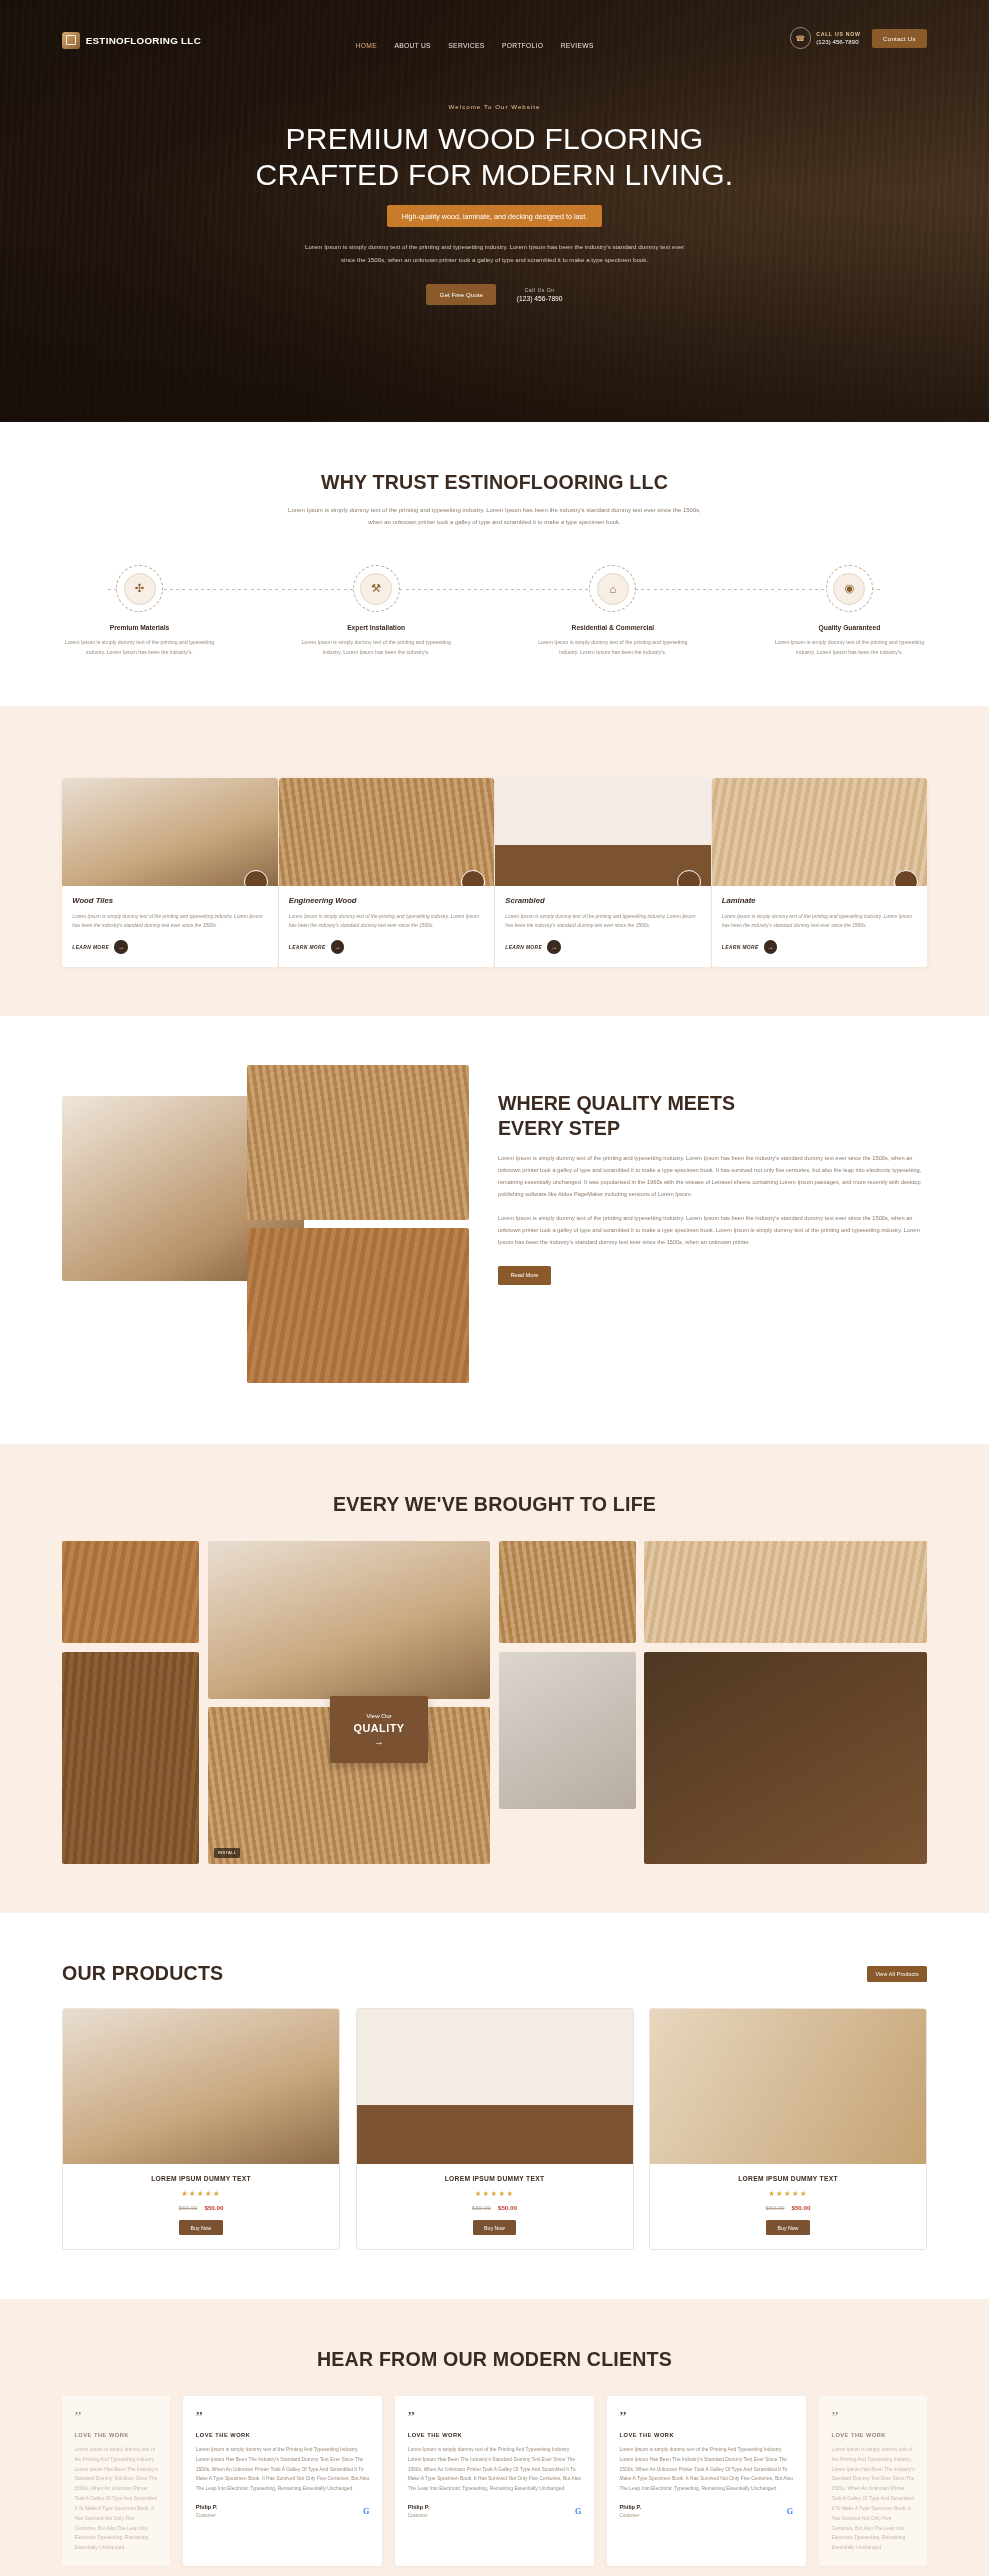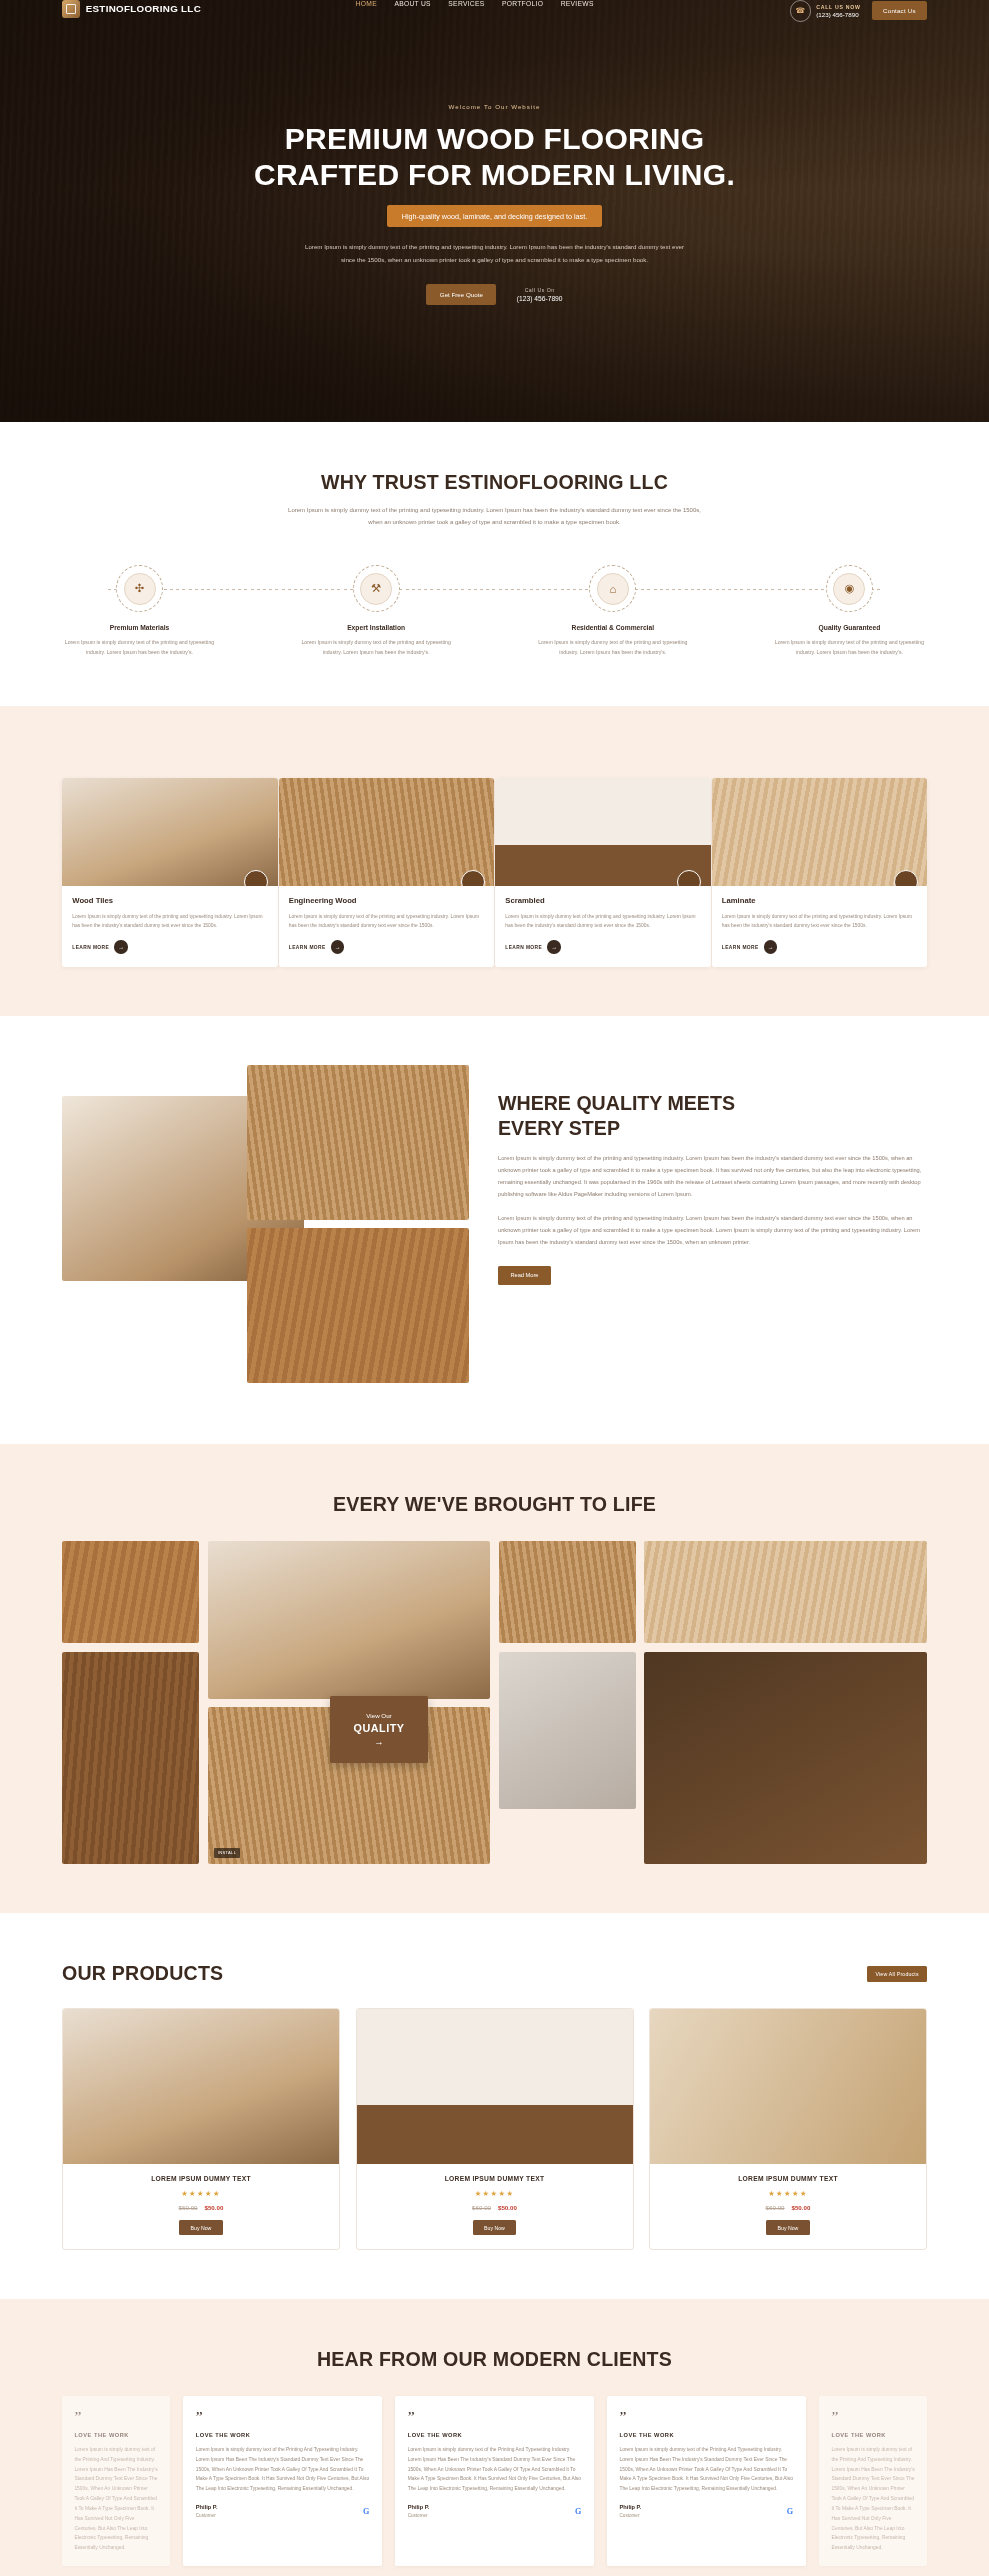--- a/index.html
+++ b/index.html
@@ -27,22 +27,22 @@
       radial-gradient(ellipse at 76% 58%, rgba(196,148,92,.38), transparent 58%);
   }
   .hero:after{
     content:"";
     position:absolute; inset:0;
     background: linear-gradient(180deg, rgba(20,12,7,.72) 0%, rgba(20,12,7,.58) 45%, rgba(20,12,7,.86) 100%);
   }
   .topbar {
     position: relative; z-index: 5;
     height: 57px;
-    display: flex; align-items: flex-start;
-    padding: 0 62px;
+    display: flex; align-items: flex-end;
+    padding: 8px 62px;
     gap: 20.6px;
   }
   .logo { display:flex; align-items:center; gap:6.2px; }
   .logo-mark {
     width: 17.5px; height: 17.5px; border-radius: 3.1px;
     background: linear-gradient(135deg,#d8a86a,#8c5f33);
     position: relative;
   }
   .logo-mark:after{
     content:""; position:absolute; left:3.6px; top:3.6px; right:3.6px; bottom:3.6px;
@@ -67,21 +67,21 @@
     padding:6.2px 11.3px;font-size:6.2px;cursor:pointer;letter-spacing:0.2px;
   }
 
   .hero-inner {
     position:relative; z-index:5;
     text-align:center;
     padding-top: 46px;
   }
   .hero-eyebrow { color:#e9c79c; font-size:6.2px; letter-spacing:1px; }
   .hero-title {
-    color:#fff; font-size:30px; line-height:1.18; font-weight:bold;
+    color:#fff; font-size:30px; line-height:1.18; font-weight:normal;
     margin-top:11.3px; letter-spacing:0.3px;
   }
   .hero-pill {
     display:inline-block;margin-top:13.4px;
     background:#c97b2c;color:#fff;font-size:7.2px;
     padding:6.2px 14.4px;border-radius:2.1px;
   }
   .hero-copy {
     color:#d8cbc1;font-size:6.2px;line-height:2;
     max-width:392px;margin:14.4px auto 0;
@@ -129,21 +129,21 @@
   .trust-name { margin-top:11.3px;font-size:6.7px;font-weight:bold;color:#3b2a20; }
   .trust-desc { margin-top:6.2px;font-size:5.2px;line-height:1.95;color:#9a8a7d; }
 
   
   .services { background:#fbeee4; }
   .row-head { display:flex;align-items:center;justify-content:space-between; }
   .btn-outline {
     background:#8a5a2b;color:#fff;border:none;border-radius:1.5px;
     font-size:5.2px;padding:5.2px 8.2px;cursor:pointer;letter-spacing:0.2px;
   }
-  .cards4 { display:flex;gap:1px;margin-top:23px; }
+  .cards4 { display:flex;gap:1px;margin-top:23px;font-style:italic; }
   .card {
     flex:1;background:#fff;border-radius:3.1px;overflow:hidden;
     box-shadow:0 1px 5.2px rgba(0,0,0,.06);
   }
   .card-img { height:108px;position:relative;overflow:hidden; }
   .card-body { padding:10.3px 10.3px 13.4px; }
   .card-title { font-size:7.7px;font-weight:bold;color:#3b2a20; }
   .card-copy { font-size:4.9px;line-height:2;color:#9a8a7d;margin-top:6.2px; }
   .learn {
     margin-top:9.3px;display:flex;align-items:center;gap:5.2px;

